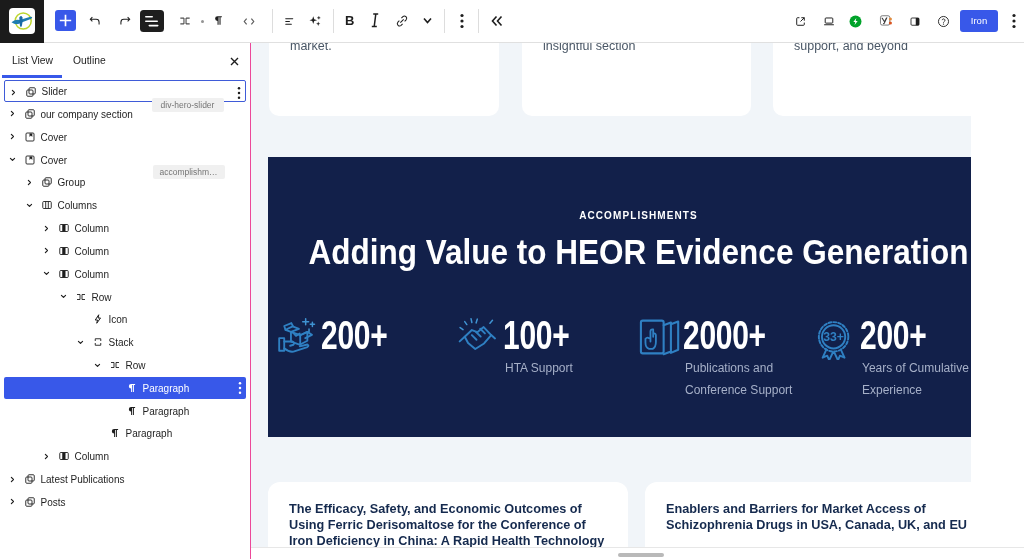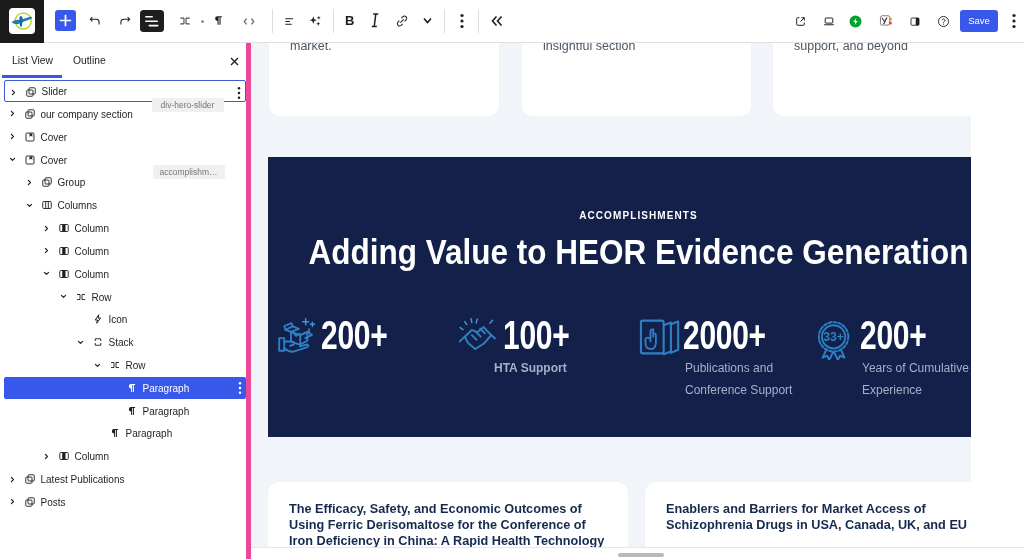--- a/index.html
+++ b/index.html
@@ -2,21 +2,21 @@
 <html><head>
 <meta charset="utf-8">
 <style>
   * { margin:0; padding:0; box-sizing:border-box; }
   html,body { width:1024px; height:559px; overflow:hidden; }
   body { font-family:"Liberation Sans", sans-serif; position:relative; background:#fff; }
   .abs { position:absolute; }
   svg { display:block; }
   #toolbar { left:0; top:0; width:1024px; height:43px; background:#fff; border-bottom:1px solid #e0e0e0; z-index:5; }
   .sep { width:1px; background:#ddd; top:9px; height:24px; }
-  #sidebar { left:0; top:43px; width:251px; height:516px; background:#fff; border-right:5px solid #ec4899; z-index:4; }
+  #sidebar { left:0; top:43px; width:251px; height:516px; background:#fff; border-right:1px solid #ec4899; z-index:4; }
   .tab { font-size:10.3px; color:#1e1e1e; }
   .row-label { font-size:10px; color:#1e1e1e; white-space:nowrap; }
   .badge { font-size:8.5px; color:#757575; background:#f0f0f0; border-radius:2px; height:14px; line-height:14px; padding:0 6px; white-space:nowrap; text-align:center;margin-top:13px; }
   #canvas { left:251px; top:43px; width:720px; height:504px; background:#f1f5f9; overflow:hidden; }
   .card-top { background:#fff; border-radius:0 0 10px 10px; top:-1px; height:74px; }
   .card-top div { font-size:12.5px; color:#495665; padding-left:21px; margin-top:-3px; }
   #navy { left:17px; top:114px; width:741px; height:280px; background:#12204a; }
   .stat-num { font-weight:bold; color:#fff; font-size:30px; letter-spacing:-0.3px; white-space:nowrap; transform:scaleY(1.33); transform-origin:0 100%; }
   .stat-label { font-size:12px; color:#a6b0c8; white-space:nowrap; line-height:22px; }
   .card-bot { background:#fff; border-radius:12px 12px 0 0; top:439px; height:65px; }
@@ -83,21 +83,21 @@
           <g stroke="#2f80c3" stroke-width="2.1">
             <circle cx="21" cy="18.5" r="16.2" stroke-dasharray="3.2 2.2" stroke-linecap="round"></circle>
             <circle cx="21" cy="18.5" r="12.8"></circle>
             <path d="M13.5 31.5 l-4.5 10 5-2.2 2.2 5 4.3-9.3 M28.5 31.5 l4.5 10 -5-2.2 -2.2 5 -4.3-9.3" stroke-linejoin="round"></path>
           </g>
           <text x="21" y="23.5" font-family="Liberation Sans" font-size="13.5" font-weight="bold" fill="#2f80c3" stroke="none" text-anchor="middle">33+</text>
         </svg>
       </div>
     <div class="abs stat-num" style="left:53px; top:167px;">200+</div>
     <div class="abs stat-num" style="left:235px; top:167px;">100+</div>
-    <div class="abs stat-label" style="left:226px; top:200px;font-weight:bold;">HTA Support</div>
+    <div class="abs stat-label" style="left:237px; top:200px;">HTA Support</div>
     <div class="abs stat-num" style="left:415px; top:167px;">2000+</div>
     <div class="abs stat-label" style="left:417px; top:200px;">Publications and<br>Conference Support</div>
     <div class="abs stat-num" style="left:592px; top:167px;">200+</div>
     <div class="abs stat-label" style="left:594px; top:200px;">Years of Cumulative<br>Experience</div>
   </div>
 
   <div class="abs card-bot" style="left:17px; width:360px;">
     <div class="title">The Efficacy, Safety, and Economic Outcomes of Using Ferric Derisomaltose for the Conference of Iron Deficiency in China: A Rapid Health Technology</div>
   </div>
   <div class="abs card-bot" style="left:394px; width:360px;">
@@ -508,21 +508,21 @@
         <rect x="13.5" y="5" width="6.5" height="14.5" fill="#1e1e1e"></rect>
       </svg>
     </div>
 <div class="abs" style="left:937px; top:15px; width:13px; height:13px; ">
       <svg style="display:block;" width="13" height="13" viewBox="0 0 24 24" fill="none">
         <circle cx="12" cy="12" r="9.3" stroke="#1e1e1e" stroke-width="1.7" fill="none"></circle>
         <path d="M9.5 9.5 a2.6 2.6 0 1 1 3.8 2.6 q-1.3.6-1.3 2" stroke="#1e1e1e" stroke-width="1.7" fill="none"></path>
         <circle cx="12" cy="16.8" r="1.1" fill="#1e1e1e"></circle>
       </svg>
     </div>
-<div class="abs" style="left:960px; top:10px; width:38px; height:22px; background:#3858e9; border-radius:3px; color:#fff; font-size:9.5px; text-align:center; line-height:22px;">Save</div>
+<div class="abs" style="left:960px; top:10px; width:38px; height:22px; background:#3858e9; border-radius:3px; color:#fff; font-size:9.5px; text-align:center; line-height:22px;">Iron</div>
 <div class="abs" style="left:1012px; top:13px; width:4px; height:16px; ">
       <svg width="4" height="16" viewBox="0 0 4 16">
         <circle cx="2" cy="2.5" r="1.6" fill="#1e1e1e"></circle>
         <circle cx="2" cy="8" r="1.6" fill="#1e1e1e"></circle>
         <circle cx="2" cy="13.5" r="1.6" fill="#1e1e1e"></circle>
       </svg>
     </div>
 </div>
 
 </body></html>

